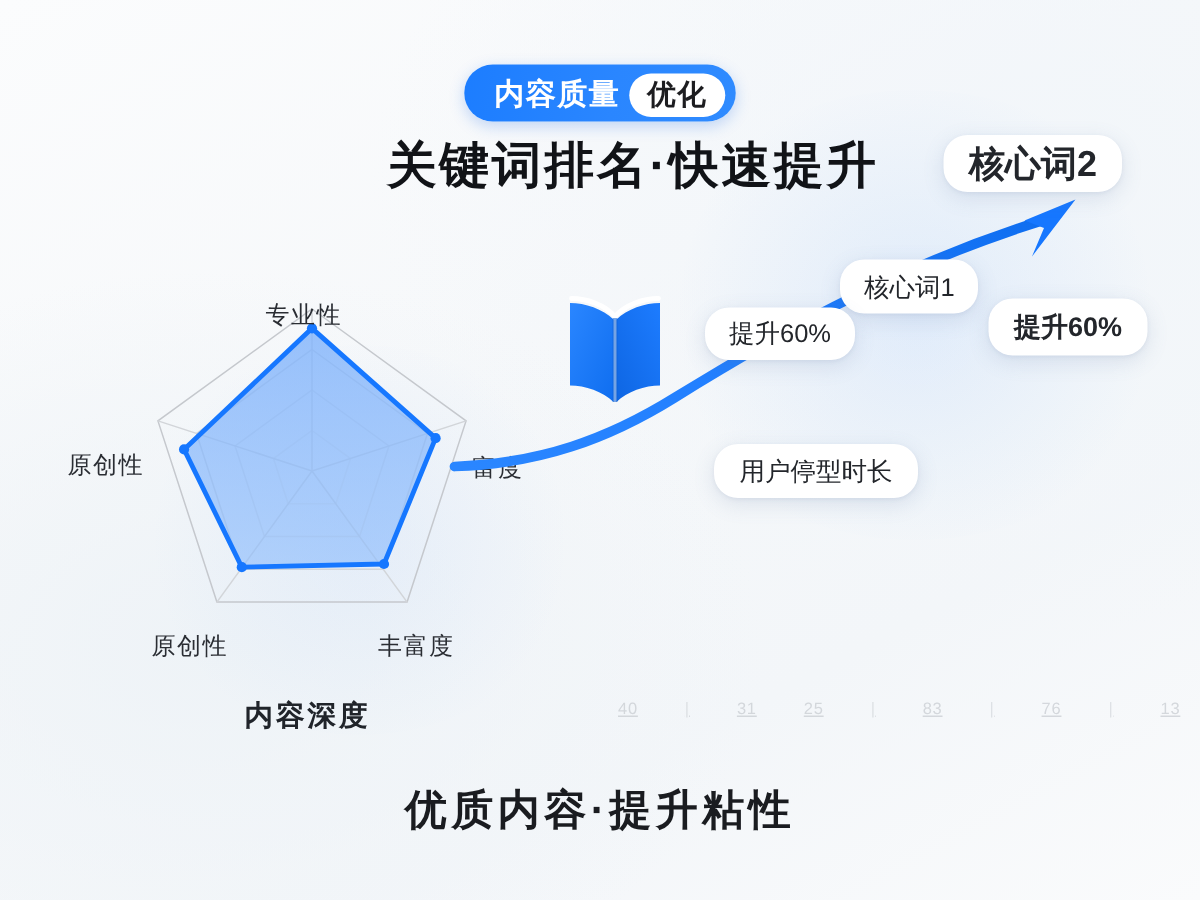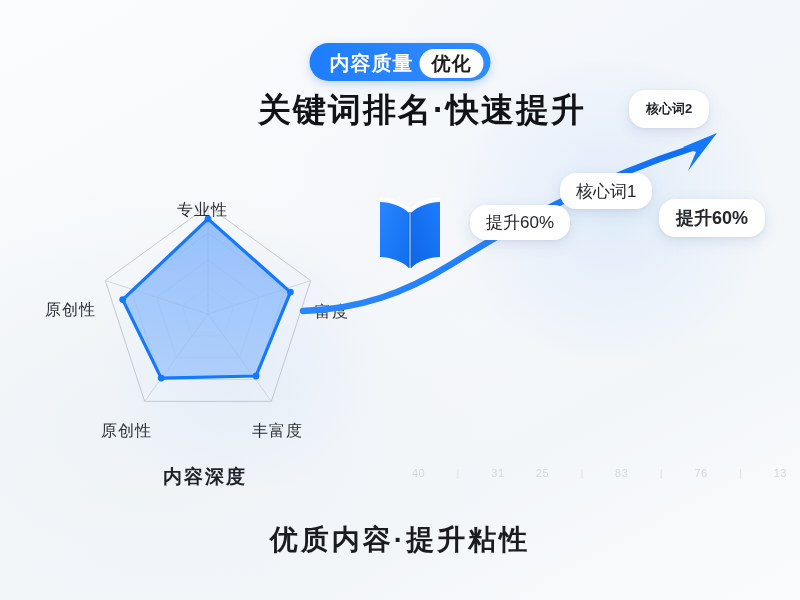--- a/index.html
+++ b/index.html
@@ -165,40 +165,41 @@
     display: flex;
     align-items: center;
     justify-content: center;
     background: #ffffff;
     border-radius: 16px;
     box-shadow: 0 4px 14px rgba(95,120,160,0.16), 0 1px 3px rgba(95,120,160,0.10);
     color: #23262b;
     white-space: nowrap;
     box-sizing: border-box;
   }
-  #chip-0 { left: 629px; top: 90px;  height: 38px; padding: 0 17px; font-size: 13px; font-weight: 700; }
+  #chip-0 { left: 629px; top: 90px;  height: 38px; padding: 0 17px; font-size: 24px; font-weight: 700; }
   #chip-1 { left: 560px; top: 173px; height: 36px; padding: 0 16px; font-size: 17px; font-weight: 400; }
   #chip-2 { left: 470px; top: 205px; height: 35px; padding: 0 16px; font-size: 17px; font-weight: 400; }
   #chip-3 { left: 659px; top: 199px; height: 38px; padding: 0 17px; font-size: 18px; font-weight: 700; }
   #chip-4 { left: 476px; top: 296px; height: 36px; padding: 0 17px; font-size: 17px; font-weight: 400; }
 
   
   #ghost-axis {
     position: absolute;
     left: 412px;
     top: 462px;
     width: 375px;
     height: 22px;
     display: flex;
     align-items: center;
     justify-content: space-between;
     color: #c9cdd2;
     font-size: 11px;
     opacity: 0.75;
     letter-spacing: 0.5px;
+    text-decoration: underline;
   }
   #ghost-axis span { display: block; }
   .ghost-tick { color: #d6dade; }
 </style>
 </head>
 <body>
 
 <div id="poster">
 
   <div class="glow glow-a"></div>
@@ -282,20 +283,21 @@
     <path d="M45 24 C 52 17, 64 13, 74 13 L 74 68 C 64 68, 52 72, 45 79 Z" fill="url(#bookR)"></path>
     <path d="M44 22 C 37 14, 25 10, 15 10" fill="none" stroke="#ffffff" stroke-width="3.2" stroke-linecap="round"></path>
     <path d="M44 22 C 51 14, 63 10, 73 10" fill="none" stroke="#ffffff" stroke-width="3.2" stroke-linecap="round"></path>
     <rect x="42.4" y="23" width="3.2" height="56" fill="#0c5ed2" opacity="0.55"></rect>
   </svg>
 
   <div class="chip" id="chip-0">核心词2</div>
   <div class="chip" id="chip-1">核心词1</div>
   <div class="chip" id="chip-2">提升60%</div>
   <div class="chip" id="chip-3">提升60%</div>
+  <div class="chip" id="chip-4">用户停型时长</div>
 
   <div id="ghost-axis">
     <span>40</span>
     <span class="ghost-tick">|</span>
     <span>31</span>
     <span>25</span>
     <span class="ghost-tick">|</span>
     <span>83</span>
     <span class="ghost-tick">|</span>
     <span>76</span>

